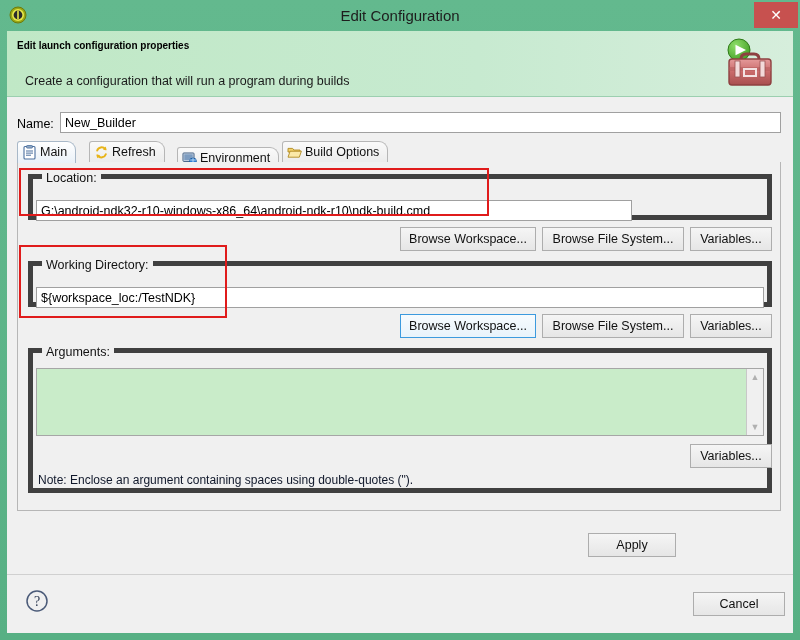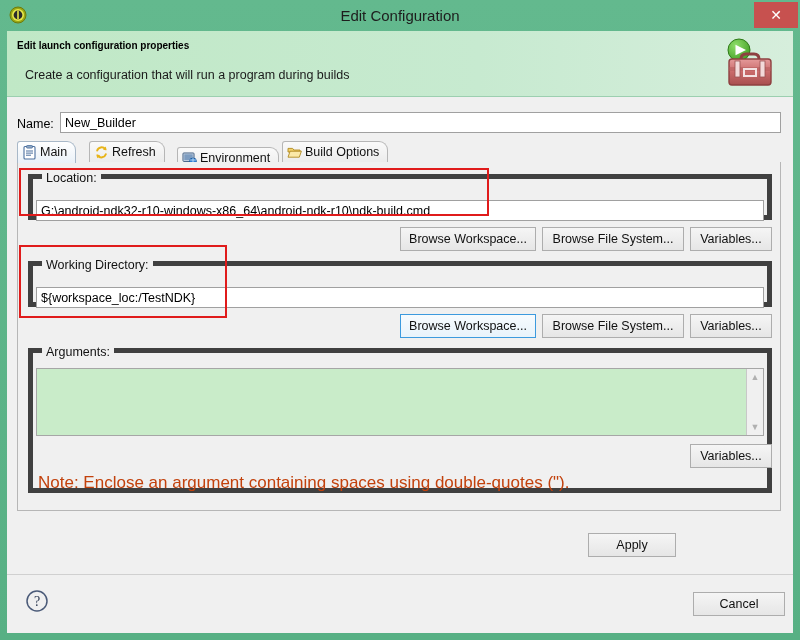--- a/index.html
+++ b/index.html
@@ -69,21 +69,21 @@
   }
   #header-title {
     position: absolute;
     left: 10px; top: 9px;
     font-size: 10px;
     font-weight: bold;
     color: #000000;
   }
   #header-desc {
     position: absolute;
-    left: 18px; top: 37px;
+    left: 18px; top: 43px;
     font-size: 12.5px;
     color: #1a1a1a;
   }
   #header-icon {
     position: absolute;
     right: 14px; top: 6px;
     width: 58px; height: 54px;
   }
 
   
@@ -233,22 +233,22 @@
     width: 16px; height: 16px;
     color: #b0b0b0;
     font-size: 9px;
     line-height: 16px;
     text-align: center;
     cursor: pointer;
   }
   #note-text {
     position: absolute;
     left: 30px; top: 476px;
-    font-size: 17px;
-    color: #c2410c;
+    font-size: 12px;
+    color: #0f172a;
   }
 
   
   .redbox {
     position: absolute;
     box-sizing: border-box;
     border: 2px solid #e01b1b;
     pointer-events: none;
     z-index: 20;
   }
@@ -369,21 +369,21 @@
       <span>Build Options</span>
     </div>
   </div>
   <div id="tab-underline"></div>
 
   <div id="tab-content">
 
     <div class="group" style="left:10px; top:12px; width:744px; height:46px;">
       <span class="group-title">Location:</span>
     </div>
-    <input class="txtfield" style="left: 18px; top: 38px; width: 728px; height: 21px;" type="text" value="G:\android-ndk32-r10-windows-x86_64\android-ndk-r10\ndk-build.cmd">
+    <input class="txtfield" style="left: 18px; top: 38px; width: 596px; height: 21px;" type="text" value="G:\android-ndk32-r10-windows-x86_64\android-ndk-r10\ndk-build.cmd">
 
     <div class="btn" style="left:382px; top:65px; width:136px;">Browse Workspace...</div>
     <div class="btn" style="left:524px; top:65px; width:142px;">Browse File System...</div>
     <div class="btn" style="left:672px; top:65px; width:82px;">Variables...</div>
 
     <div class="group" style="left:10px; top:99px; width:744px; height:46px;">
       <span class="group-title">Working Directory:</span>
     </div>
     <input class="txtfield" style="left: 18px; top: 125px; width: 728px; height: 21px;" type="text" value="${workspace_loc:/TestNDK}">
 

